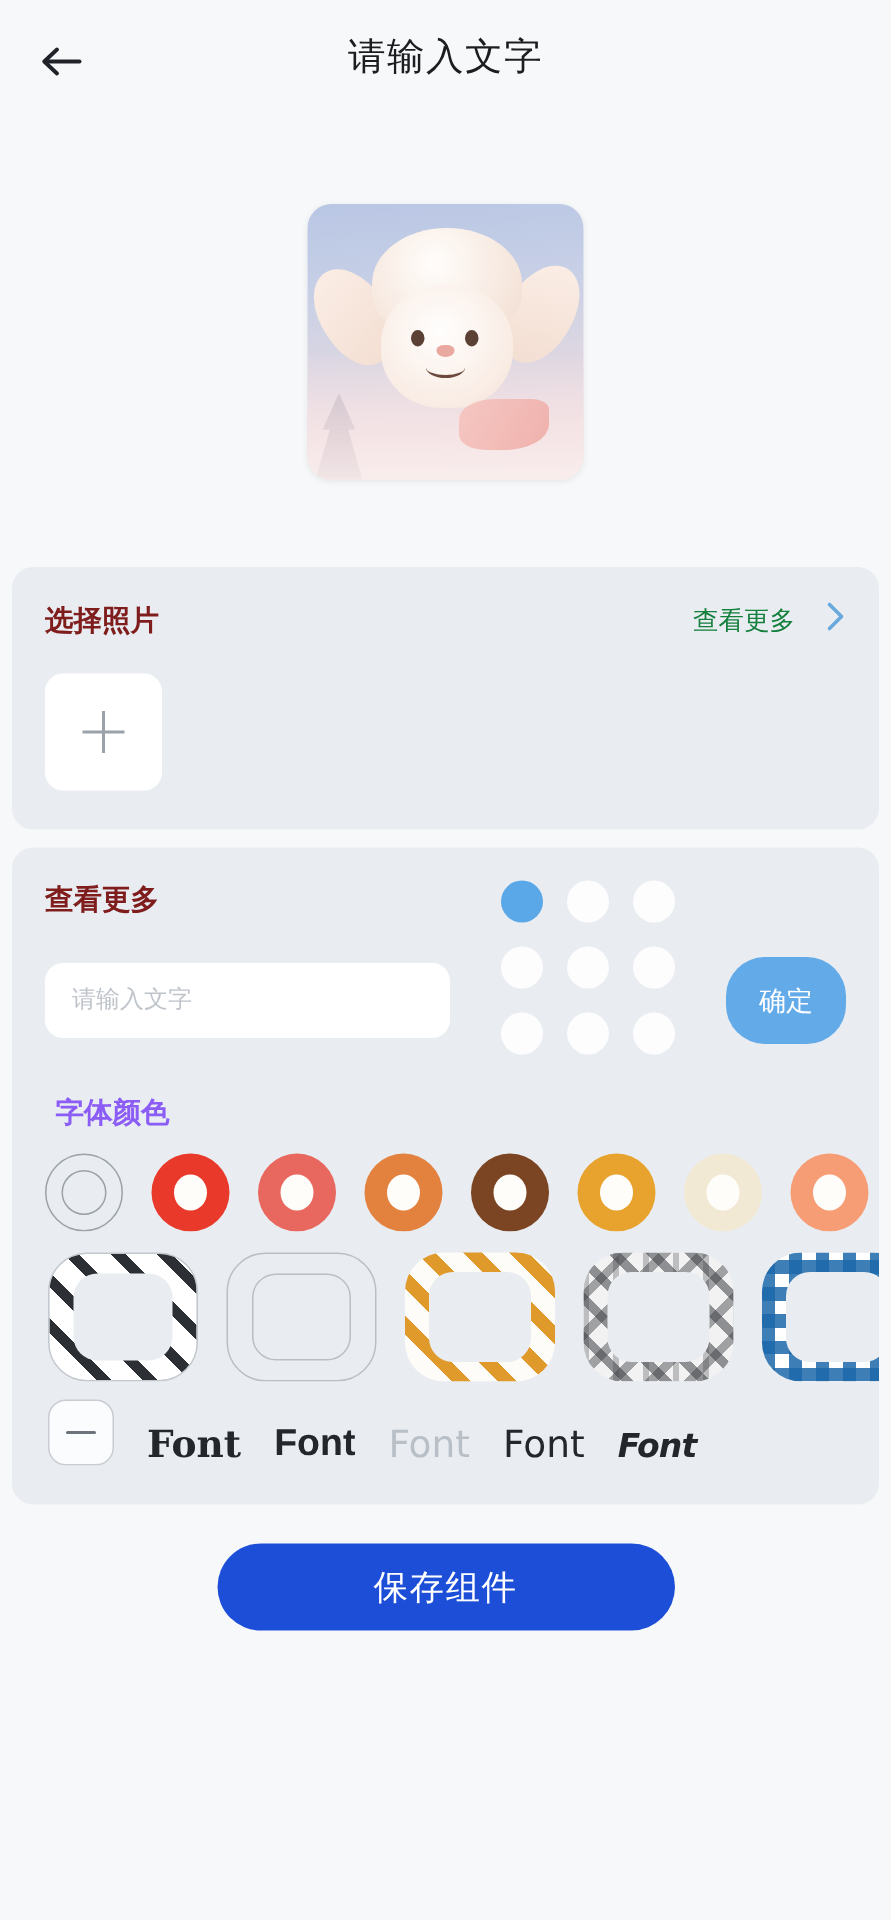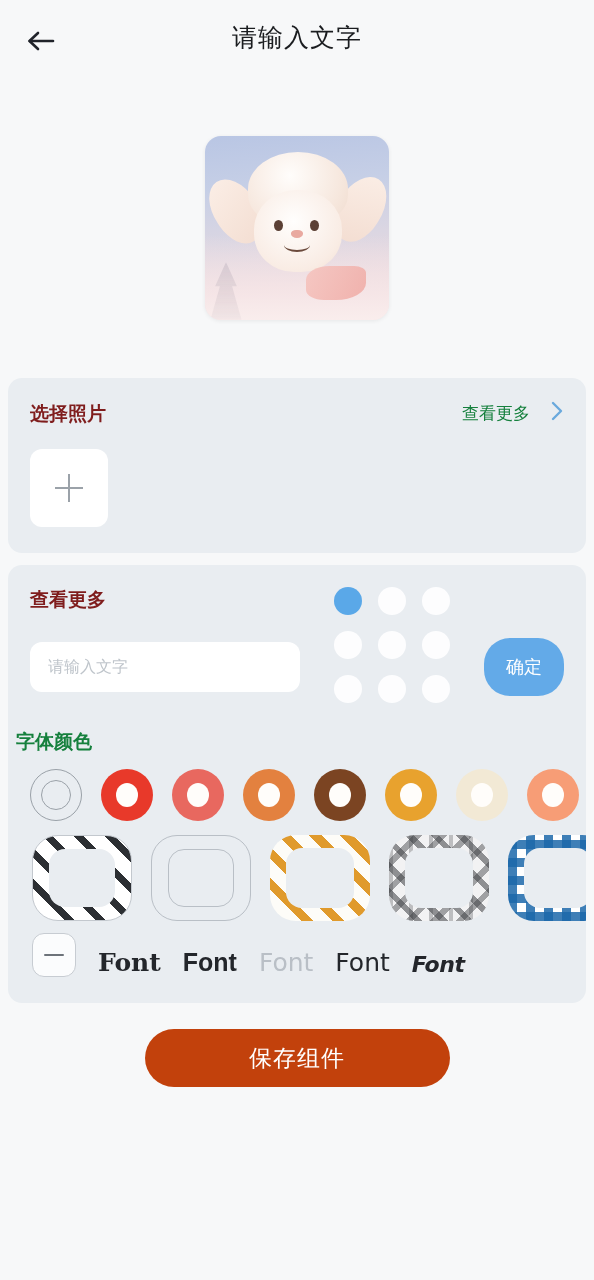--- a/index.html
+++ b/index.html
@@ -92,21 +92,21 @@
     gap:16px; margin-left:34px; margin-top:-44px; }
   .dot { width:28px; height:28px; border-radius:50%; background:#fdfdfe; cursor:pointer; }
   .dot.active { background:#5aa8e8; }
   .confirm-btn {
     margin-left:auto; margin-right:0; width:80px; height:58px; border-radius:26px;
     background:#63aae8; color:#fff; font-size:18px; border:none; cursor:pointer;
     display:flex; align-items:center; justify-content:center;
     font-family:"Liberation Sans","DejaVu Sans",sans-serif;
   }
 
-  .sub-label { margin:26px 0 0; padding:0 8px; font-size:19px; color:#15803d; font-weight:600; }
+  .sub-label { margin:26px 0 0; padding:0 29px; font-size:19px; color:#8b5cf6; font-weight:600; }
 
   .swatch-row { display:flex; gap:19px; padding:14px 0 0 22px; overflow:hidden; }
   .swatch { flex:0 0 auto; width:52px; height:52px; border-radius:50%; cursor:pointer; position:relative; }
   .swatch .ring { position:absolute; inset:0; border-radius:50%; }
   .swatch .hole { position:absolute; left:50%; top:50%; transform:translate(-50%,-50%);
     width:22px; height:24px; border-radius:50%; background:#fffdfa; }
   .swatch.none .ring { border:1.5px solid #9aa1a8; background:transparent; }
   .swatch.none .inner { position:absolute; left:50%; top:50%; transform:translate(-50%,-50%);
     width:30px; height:30px; border-radius:50%; border:1.5px solid #9aa1a8; }
 
@@ -137,21 +137,21 @@
   .font-none .bar { width:20px; height:2.5px; background:#6d737a; border-radius:2px; }
   .font-sample { flex:0 0 auto; font-size:25px; color:#23262b; cursor:pointer; white-space:nowrap; }
   .fs-1 { font-family:"DejaVu Serif",serif; font-weight:700; }
   .fs-2 { font-family:"Liberation Sans",sans-serif; font-weight:700; }
   .fs-3 { font-family:"DejaVu Sans",sans-serif; font-weight:400; color:#b9bfc6; }
   .fs-4 { font-family:"DejaVu Sans",sans-serif; font-weight:400; }
   .fs-5 { font-family:"DejaVu Sans",sans-serif; font-weight:700; font-style:italic; letter-spacing:-.5px; font-size:22px; }
 
   
   .save-wrap { display:flex; justify-content:center; margin-top:26px; }
-  .save-btn { width:305px; height:58px; border-radius:29px; background:#c2410c; border:none;
+  .save-btn { width:305px; height:58px; border-radius:29px; background:#1d4ed8; border:none;
     color:#fff; font-size:23px; letter-spacing:1px; cursor:pointer;
     font-family:"Liberation Sans","DejaVu Sans",sans-serif; }
 </style>
 </head>
 <body>
 
 <div class="screen">
 
   <div class="header">
     <div class="back-btn">

